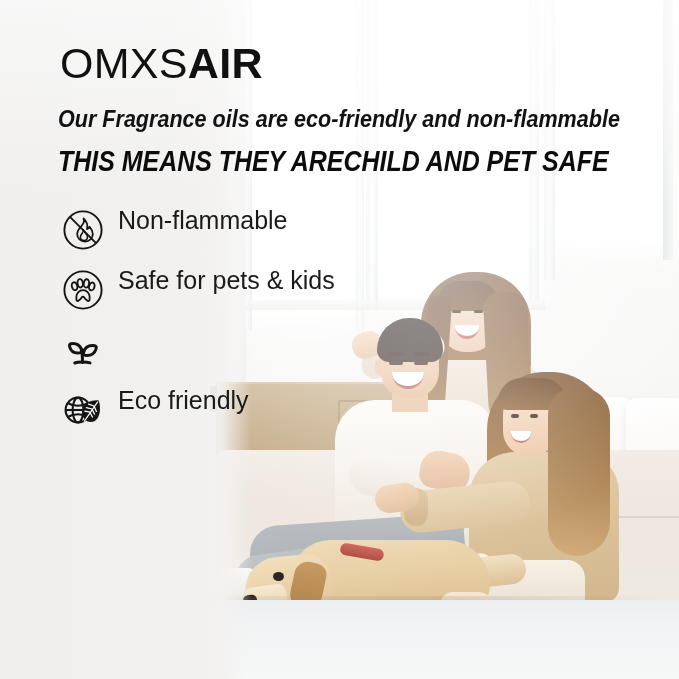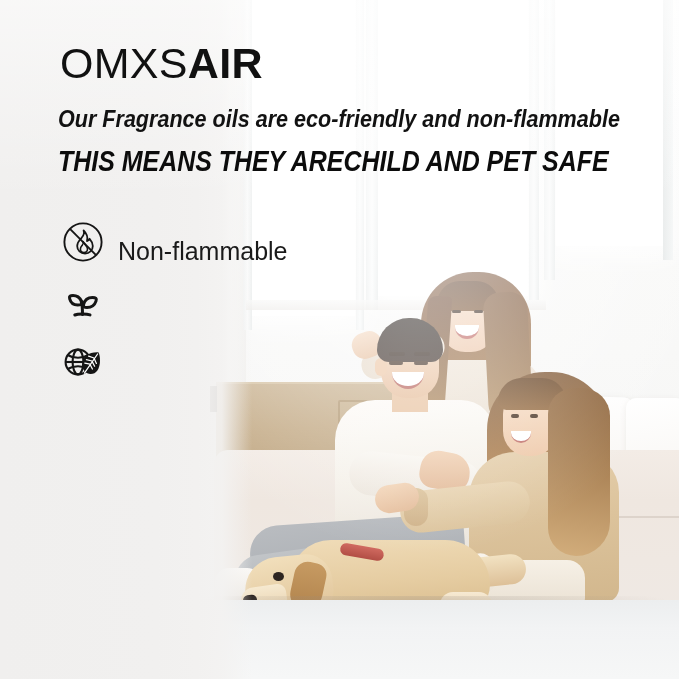--- a/index.html
+++ b/index.html
@@ -188,21 +188,21 @@
   .logo .bd{font-weight:700;}
 
   .sub1{position:absolute;left:58px;top:105px;width:600px;
      font-size:24.5px;line-height:1.12;color:#121212;font-style:italic;font-weight:600;
      transform:scaleX(.88);transform-origin:left center;white-space:nowrap;}
   .sub2{position:absolute;left:58px;top:145px;width:620px;
      font-size:29px;line-height:1.12;color:#0c0c0c;font-style:italic;font-weight:700;
      transform:scaleX(.86);transform-origin:left center;white-space:nowrap;}
 
   .features{position:absolute;left:56px;top:206px;}
-  .feat{display:flex;align-items:flex-end;height:60px;}
+  .feat{display:flex;align-items:flex-start;height:60px;}
   .feat .ic{width:54px;height:48px;display:flex;align-items:center;justify-content:center;flex:none;}
   .feat .lbl{margin-left:8px;font-size:25px;color:#1a1a1a;font-weight:400;white-space:nowrap;}
   .feat svg{display:block;}
 </style>
 </head>
 <body>
 
 <div class="banner">
 
   <div class="photo">
@@ -339,20 +339,36 @@
                      0 -3.2 -1.4 -5.2 -3.2 -7.2 -0.7 1.3 -1.6 2 -2.6 2.2
                      1 -3.4 -0.4 -7.6 -3.4 -10.6z" stroke-width="1.8" stroke-linejoin="round"></path>
             <path d="M22.1 21.6c0.8 2 -0.3 3 -1.1 4 -0.9 1.1 -1.6 2 -1.6 3.5
                      0 2 1.7 3.5 3.6 3.5 1.9 0 3.5 -1.5 3.5 -3.5
                      0 -2.4 -2.3 -3.6 -4.4 -7.5z" stroke-width="1.6" stroke-linejoin="round"></path>
           </svg>
         </span>
         <span class="lbl">Non-flammable</span>
       </div>
 
+      <div class="feat">
+        <span class="ic">
+          <svg width="44" height="44" viewBox="0 0 44 44" fill="none" stroke="#151515" stroke-width="1.9">
+            <circle cx="22" cy="22" r="18.6"></circle>
+            <ellipse cx="13.6" cy="18.2" rx="2.7" ry="4.0" transform="rotate(-16 13.6 18.2)"></ellipse>
+            <ellipse cx="19.2" cy="15.3" rx="2.7" ry="4.2" transform="rotate(-6 19.2 15.3)"></ellipse>
+            <ellipse cx="25.4" cy="15.4" rx="2.7" ry="4.2" transform="rotate(6 25.4 15.4)"></ellipse>
+            <ellipse cx="30.8" cy="18.4" rx="2.7" ry="4.0" transform="rotate(16 30.8 18.4)"></ellipse>
+            <path d="M22 22.2c-3.6 0 -6.6 3.0 -6.6 6.6v3.0
+                     c0 0.9 0.9 1.5 1.7 1.1 1.4 -0.7 2.8 -2.1 3.6 -3.4
+                     0.6 -1.0 1.9 -1.0 2.5 0 0.8 1.3 2.2 2.7 3.6 3.4
+                     0.8 0.4 1.8 -0.2 1.8 -1.1v-3.0c0 -3.6 -3.0 -6.6 -6.6 -6.6z" stroke-width="1.8" stroke-linejoin="round"></path>
+          </svg>
+        </span>
+        <span class="lbl">Safe for pets &amp; kids</span>
+      </div>
 
       <div class="feat">
         <span class="ic">
           <svg width="46" height="44" viewBox="0 0 46 44" fill="none" stroke="#151515" stroke-width="3" stroke-linecap="round" stroke-linejoin="round">
             <path d="M22.5 34.5c0 -6.5 -0.4 -10.5 -1.2 -13.5"></path>
             <path d="M21.4 21.2c-1.6 -3.6 -4.6 -5.6 -8.4 -5.6 -1.6 0 -2.6 0.3 -3.2 0.7
                      -0.6 0.5 -0.4 1.5 -0.1 2.6 1.0 3.8 4.2 6.2 8.0 6.2 1.6 0 2.8 -0.3 3.7 -0.7z"></path>
             <path d="M23.6 24.4c1.0 -4.2 4.4 -7.0 8.9 -7.0 1.8 0 2.9 0.4 3.5 0.9
                      0.6 0.5 0.4 1.6 0.0 2.8 -1.3 4.0 -4.8 6.4 -9.0 6.4 -1.6 0 -2.7 -0.4 -3.4 -0.8z"></path>
             <path d="M14.8 35.0c3.0 -1.3 11.6 -1.4 15.2 -0.1"></path>
@@ -376,17 +392,18 @@
               <line x1="37.6" y1="14.0" x2="24.4" y2="33.2"></line>
               <line x1="34.0" y1="18.0" x2="28.6" y2="16.2"></line>
               <line x1="32.0" y1="21.0" x2="26.4" y2="19.6"></line>
               <line x1="30.0" y1="24.2" x2="24.8" y2="23.2"></line>
               <line x1="34.2" y1="18.6" x2="36.4" y2="23.4"></line>
               <line x1="32.2" y1="21.6" x2="34.6" y2="26.2"></line>
               <line x1="30.2" y1="24.8" x2="32.4" y2="29.0"></line>
             </g>
           </svg>
         </span>
+        <span class="lbl">Eco friendly</span>
       </div>
 
     </div>
   </div>
 </div>
 
 </body></html>

